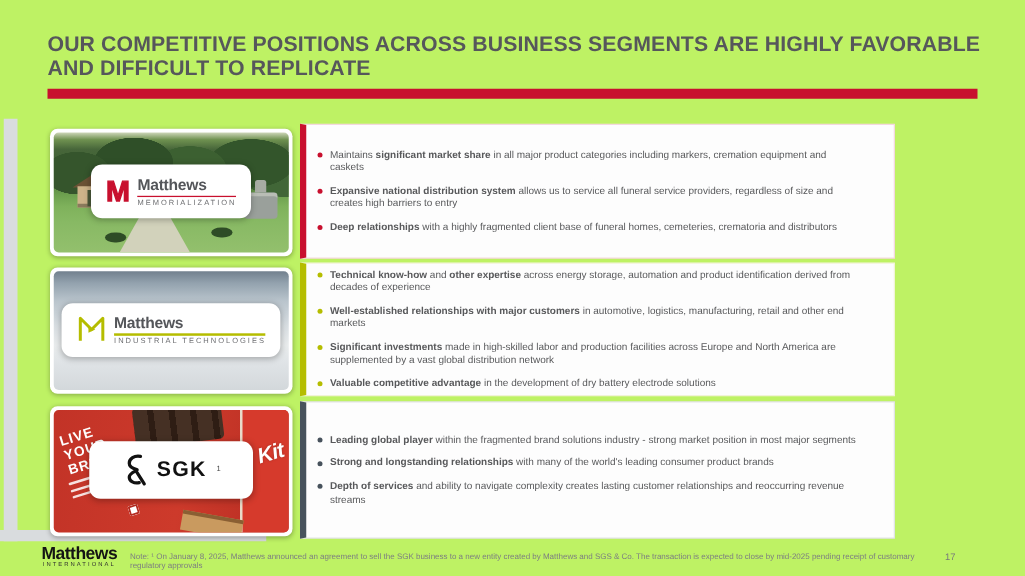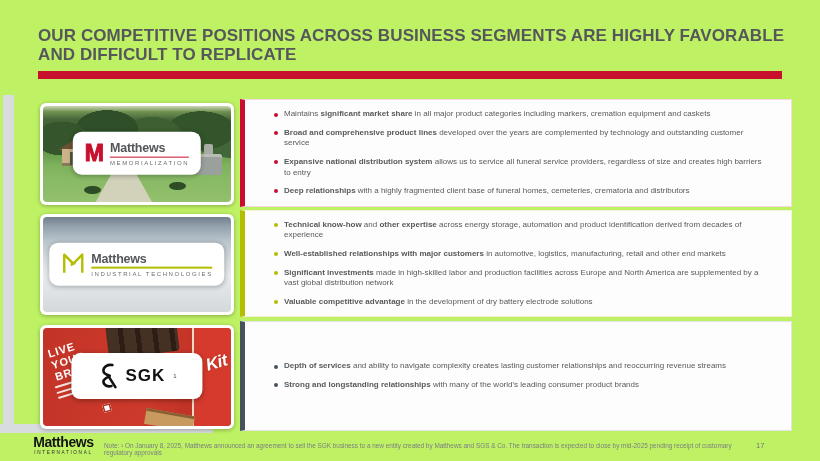--- a/index.html
+++ b/index.html
@@ -27,23 +27,23 @@
   .row1 { top:99px;  height:108px; }
   .row2 { top:210px; height:107px; }
   .row3 { top:321px; height:110px; }
   .photo-card {
     position:absolute; left:40px; top:4px; bottom:2px; width:194px;
     background:#fff; border-radius:6px; padding:3px;
     box-shadow:0 1px 4px rgba(0,0,0,.3);
   }
   .photo { position:relative; width:100%; height:100%; border-radius:4px; overflow:hidden; }
   .content-panel {
-    position:absolute; left:240px; top:0; bottom:0; width:552px;
+    position:absolute; left:240px; top:0; bottom:0; width:476px;
     background:#fdfdfd; border:1px solid #eee; border-left:5px solid #888;
-    padding:8px 28px 8px 28px;
+    padding:8px 28px 8px 8px;
   }
   .bullets {
     list-style:none; height:100%; display:flex; flex-direction:column;
     justify-content:center; gap:8px;
   }
   .bullets li {
     position:relative; padding-left:11px; font-size:8px; line-height:1.32;
     color:#58595b; max-width:505px;
   }
   .bullets li::before {
@@ -159,21 +159,20 @@
             <span class="brand">Matthews</span>
             <span class="rule" style="background: rgb(200, 16, 46);"></span>
             <span class="division">MEMORIALIZATION</span>
           </span>
         </div>
       </div>
     </div>
     <div class="content-panel" style="border-color: rgba(200, 16, 46, 0.15) rgba(200, 16, 46, 0.15) rgba(200, 16, 46, 0.15) rgb(200, 16, 46);">
       <ul class="bullets">
           <li style="--dot: #c8102e;"><span>Maintains </span><span class="b">significant market share</span><span> in all major product categories including markers, cremation equipment and caskets</span></li>
-          <li style="--dot: #c8102e;"><span class="b">Broad and comprehensive product lines</span><span> developed over the years are complemented by technology and outstanding customer service</span></li>
           <li style="--dot: #c8102e;"><span class="b">Expansive national distribution system</span><span> allows us to service all funeral service providers, regardless of size and creates high barriers to entry</span></li>
           <li style="--dot: #c8102e;"><span class="b">Deep relationships</span><span> with a highly fragmented client base of funeral homes, cemeteries, crematoria and distributors</span></li>
         </ul>
     </div>
   </div>
 
   <div class="row row2">
     <div class="photo-card">
       <div class="photo art-factory">
         <div>
@@ -228,22 +227,23 @@
             <path d="M15 2c-5-1-9 2-9 5.5S10 12 12 12.5 6 15 6 18.5 10 24 14 23" fill="none" stroke="#111" stroke-width="2.6" stroke-linecap="round"></path>
             <path d="M11 13l7 11" stroke="#111" stroke-width="2.6" stroke-linecap="round"></path>
           </svg>
           <span class="sgk-text">SGK</span>
           <span class="sgk-sup">1</span>
         </div>
       </div>
     </div>
     <div class="content-panel" style="border-color: rgba(71, 82, 92, 0.15) rgba(71, 82, 92, 0.15) rgba(71, 82, 92, 0.15) rgb(71, 82, 92);">
       <ul class="bullets">
+          <li style="--dot: #47525c;"><span class="b">Leading global player</span><span> within the fragmented brand solutions industry - strong market position in most major segments</span></li>
+          <li style="--dot: #47525c;"><span class="b">Strong and longstanding relationships</span><span> with many of the world's leading consumer product brands</span></li>
           <li style="--dot: #47525c;"><span class="b">Depth of services</span><span> and ability to navigate complexity creates lasting customer relationships and reoccurring revenue streams</span></li>
-          <li style="--dot: #47525c;"><span class="b">Strong and longstanding relationships</span><span> with many of the world's leading consumer product brands</span></li>
         </ul>
     </div>
   </div>
 
   <div class="footer-logo">
     <div class="footer-brand">Matthews</div>
     <div class="footer-sub">INTERNATIONAL</div>
   </div>
   <div class="footer-note">Note: ¹ On January 8, 2025, Matthews announced an agreement to sell the SGK business to a new entity created by Matthews and SGS &amp; Co. The transaction is expected to close by mid-2025 pending receipt of customary regulatory approvals</div>
   <div class="page-num">17</div>

